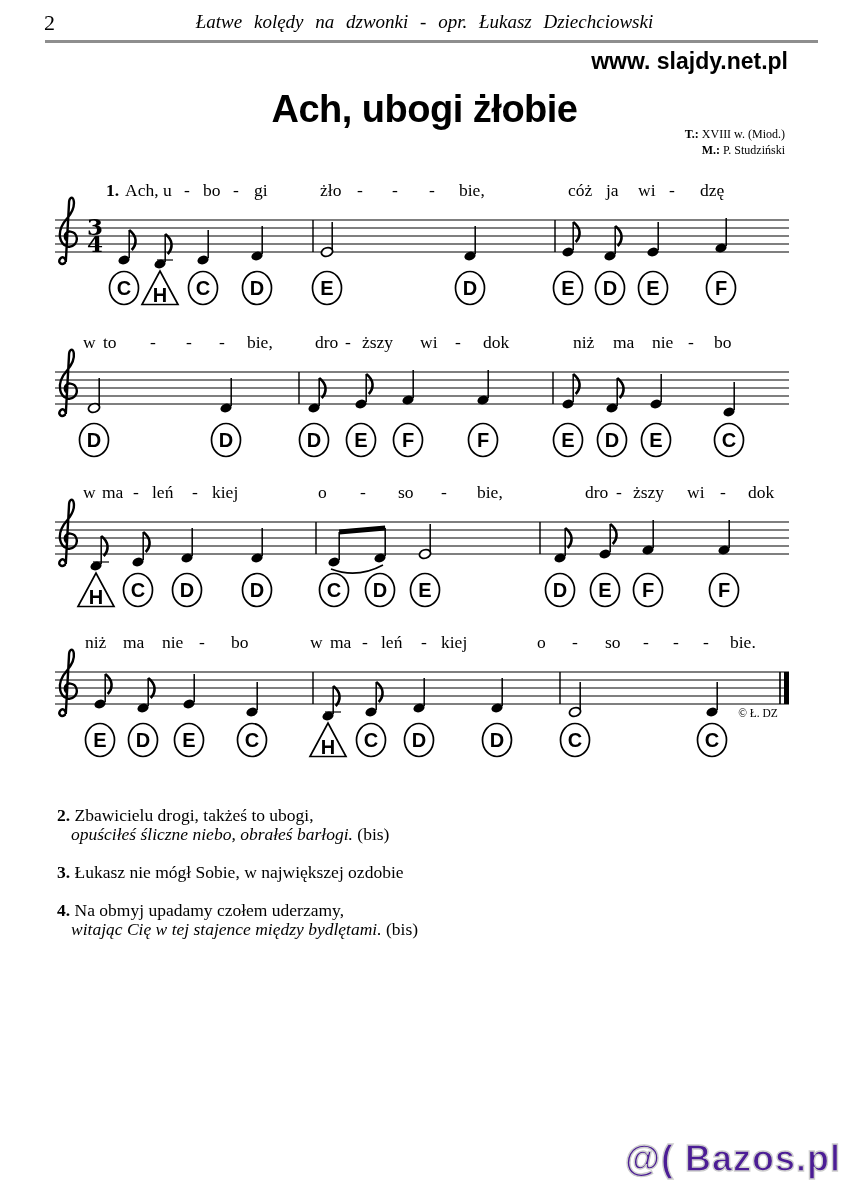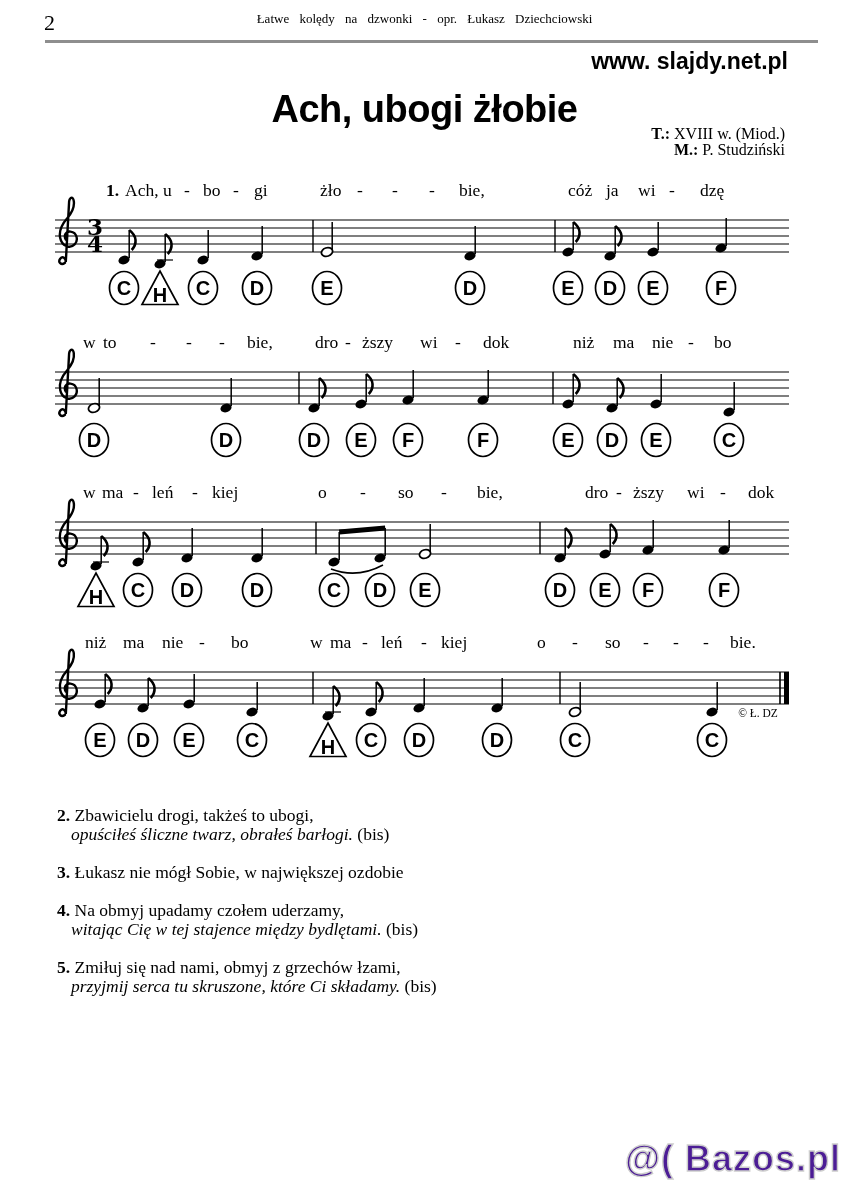--- a/index.html
+++ b/index.html
@@ -1,28 +1,28 @@
 <!DOCTYPE html>
 <html><head>
 <meta charset="utf-8">
 <style>
   html,body{margin:0;padding:0;background:#fff;}
   .page{position:relative;width:849px;height:1200px;background:#fff;overflow:hidden;
         font-family:"Liberation Serif",serif;color:#000;}
   .pagenum{position:absolute;left:44px;top:10px;font-size:22px;}
   .header{position:absolute;left:0;right:0;top:11px;text-align:center;
-          font-size:13px;word-spacing:7px;}
+          font-style:italic;font-size:19px;word-spacing:7px;}
   .rule{position:absolute;left:45px;top:40px;width:773px;height:3px;background:#8e8e8e;}
   .website{position:absolute;right:61px;top:48px;font-family:"Liberation Sans",sans-serif;
            font-weight:bold;font-size:23px;}
   .title{position:absolute;left:0;right:0;top:76px;margin:12px;text-align:center;
          font-family:"Liberation Sans",sans-serif;font-weight:bold;font-size:38px;
          letter-spacing:-0.5px;}
   .credits{position:absolute;right:64px;top:126px;text-align:right;
-           font-size:16px;line-height:16px;}
+           font-size:12px;line-height:16px;}
   .verses{position:absolute;left:57px;top:806px;font-size:17.5px;line-height:19px;}
   .verse{margin-bottom:19px;}
   .verse .v2{padding-left:14px;}
   .verse .v2 i{font-style:italic;}
   .watermark{position:absolute;right:8px;top:1138px;
              font-family:"Liberation Sans",sans-serif;font-weight:bold;font-size:36px;
              letter-spacing:1px;color:#4c1d95;-webkit-text-stroke:1.4px #cdcdcd;}
   #systems svg{position:absolute;left:0;}
 </style>
 </head>
@@ -502,29 +502,25 @@
           <ellipse cx="712" cy="118" rx="14.5" ry="16.5" fill="none" stroke="#000" stroke-width="1.7"></ellipse>
           <text x="712" y="125" text-anchor="middle" font-size="20" font-weight="bold" font-family="&quot;Liberation Sans&quot;,sans-serif">C</text>
         </g>
         <text x="758" y="95" text-anchor="middle" font-size="11.5" font-family="&quot;Liberation Serif&quot;,serif">© Ł. DZ</text>
       </svg>
     </div>
 
   <div class="verses">
     <div class="verse">
       <div class="v1"><b>2.</b> <span>Zbawicielu drogi, takżeś to ubogi,</span></div>
-      <div class="v2"><i>opuściłeś śliczne twarz, obrałeś barłogi.</i> <span>(bis)</span></div>
+      <div class="v2"><i>opuściłeś śliczne niebo, obrałeś barłogi.</i> <span>(bis)</span></div>
     </div>
     <div class="verse">
       <div class="v1"><b>3.</b> <span>Łukasz nie mógł Sobie, w największej ozdobie</span></div>
     </div>
     <div class="verse">
       <div class="v1"><b>4.</b> <span>Na obmyj upadamy czołem uderzamy,</span></div>
       <div class="v2"><i>witając Cię w tej stajence między bydlętami.</i> <span>(bis)</span></div>
     </div>
-    <div class="verse">
-      <div class="v1"><b>5.</b> <span>Zmiłuj się nad nami, obmyj z grzechów łzami,</span></div>
-      <div class="v2"><i>przyjmij serca tu skruszone, które Ci składamy.</i> <span>(bis)</span></div>
-    </div>
   </div>
 
   <div class="watermark">@( Bazos.pl</div>
 </div>
 
 </body></html>

